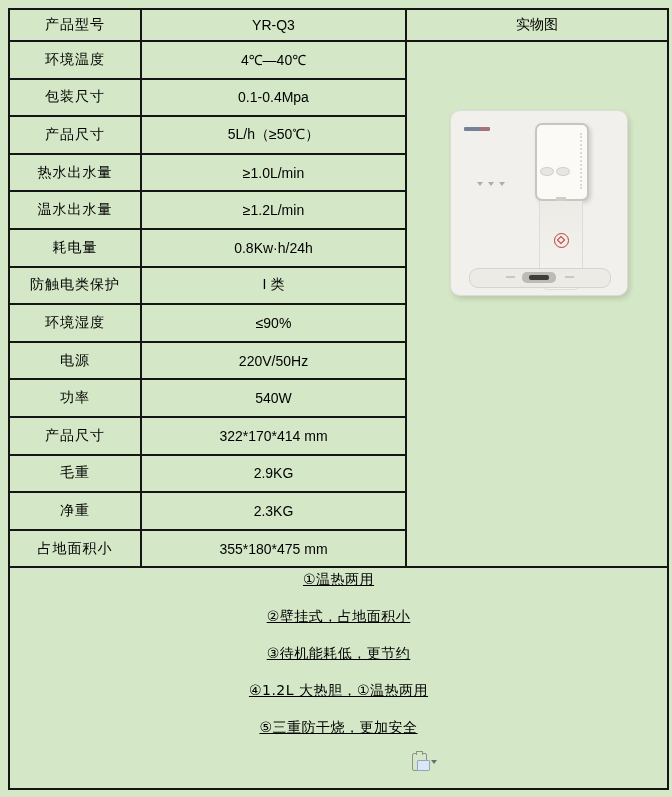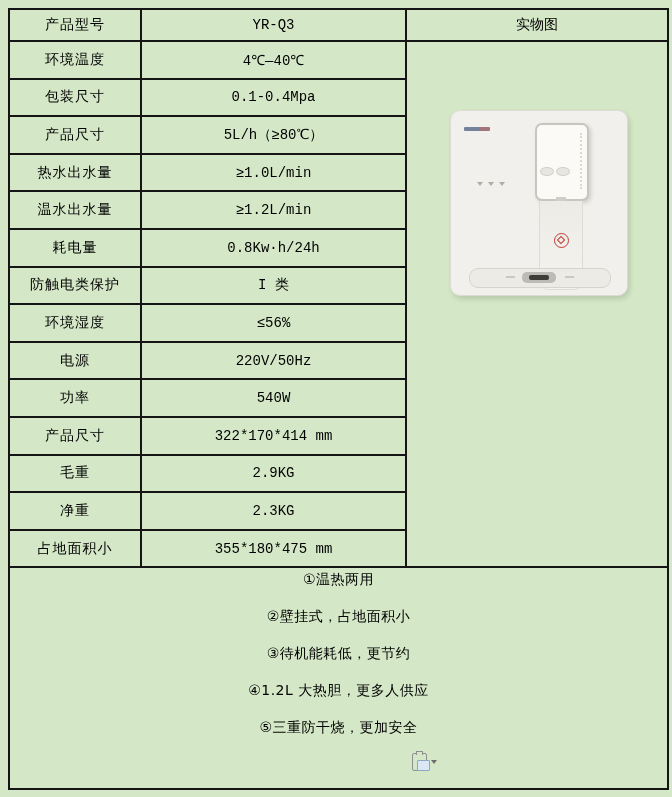--- a/index.html
+++ b/index.html
@@ -23,29 +23,29 @@
     background:#d4e7c7;
     padding:0;
     text-align:center;
     font-weight:normal;
     font-size:14px;
   }
   col.c1{width:132px;} col.c2{width:265px;} col.c3{width:262px;}
   tr.hdr{height:32px;}
   tr.r{height:37.6px;}
   td.label{font-size:14px;letter-spacing:1px;}
-  td.value{font-family:Liberation Mono, monospace;font-size:13px;}
+  td.value{font-family:Liberation Sans, sans-serif;font-size:13px;}
   td.imgcell{vertical-align:top;position:relative;}
   tr.features-row{height:222px;}
   td.features{
     text-align:left;vertical-align:top;
     padding:8px 6px 0 8px;
     font-size:14px;
   }
-  .feature-item{margin:0 0 15px 0;line-height:22px;letter-spacing:0.5px;}
+  .feature-item{margin:0 0 15px 0;line-height:22px;letter-spacing:0.5px;text-decoration:underline;}
 
   
   .photo{position:absolute;left:43px;top:68px;width:178px;height:186px;}
   .panel{
     position:absolute;left:0;top:0;right:0;bottom:0;
     background:#f1f0ec;border:1px solid #dcdbd4;border-radius:10px;
     box-shadow:2px 3px 5px rgba(60,80,50,0.18);
   }
   .brand-logo{position:absolute;left:13px;top:16px;width:26px;height:4px;
     background:linear-gradient(90deg,#4a5d80 0 60%,#8a4a55 60% 100%);opacity:.75;border-radius:1px;}
@@ -142,41 +142,41 @@
         </div>
       </td>
     </tr>
 
     <tr class="r">
       <td class="label">包装尺寸</td>
       <td class="value">0.1-0.4Mpa</td>
     </tr>
     <tr class="r">
       <td class="label">产品尺寸</td>
-      <td class="value">5L/h（≥80℃）</td>
+      <td class="value">5L/h（≥50℃）</td>
     </tr>
     <tr class="r">
       <td class="label">热水出水量</td>
       <td class="value">≥1.0L/min</td>
     </tr>
     <tr class="r">
       <td class="label">温水出水量</td>
       <td class="value">≥1.2L/min</td>
     </tr>
     <tr class="r">
       <td class="label">耗电量</td>
       <td class="value">0.8Kw·h/24h</td>
     </tr>
     <tr class="r">
       <td class="label">防触电类保护</td>
       <td class="value">I 类</td>
     </tr>
     <tr class="r">
       <td class="label">环境湿度</td>
-      <td class="value">≤56%</td>
+      <td class="value">≤90%</td>
     </tr>
     <tr class="r">
       <td class="label">电源</td>
       <td class="value">220V/50Hz</td>
     </tr>
     <tr class="r">
       <td class="label">功率</td>
       <td class="value">540W</td>
     </tr>
     <tr class="r">
@@ -194,21 +194,21 @@
     <tr class="r">
       <td class="label">占地面积小</td>
       <td class="value">355*180*475 mm</td>
     </tr>
 
     <tr class="features-row">
       <td class="features" colspan="3">
         <div class="feature-item">①温热两用</div>
         <div class="feature-item">②壁挂式，占地面积小</div>
         <div class="feature-item">③待机能耗低，更节约</div>
-        <div class="feature-item">④1.2L 大热胆，更多人供应</div>
+        <div class="feature-item">④1.2L 大热胆，①温热两用</div>
         <div class="feature-item">⑤三重防干烧，更加安全</div>
         <div class="paste-btn">
           <span class="pb-clip">
             <span class="pb-tab"></span>
             <span class="pb-page"></span>
           </span>
           <span class="pb-arrow"></span>
         </div>
       </td>
     </tr>

